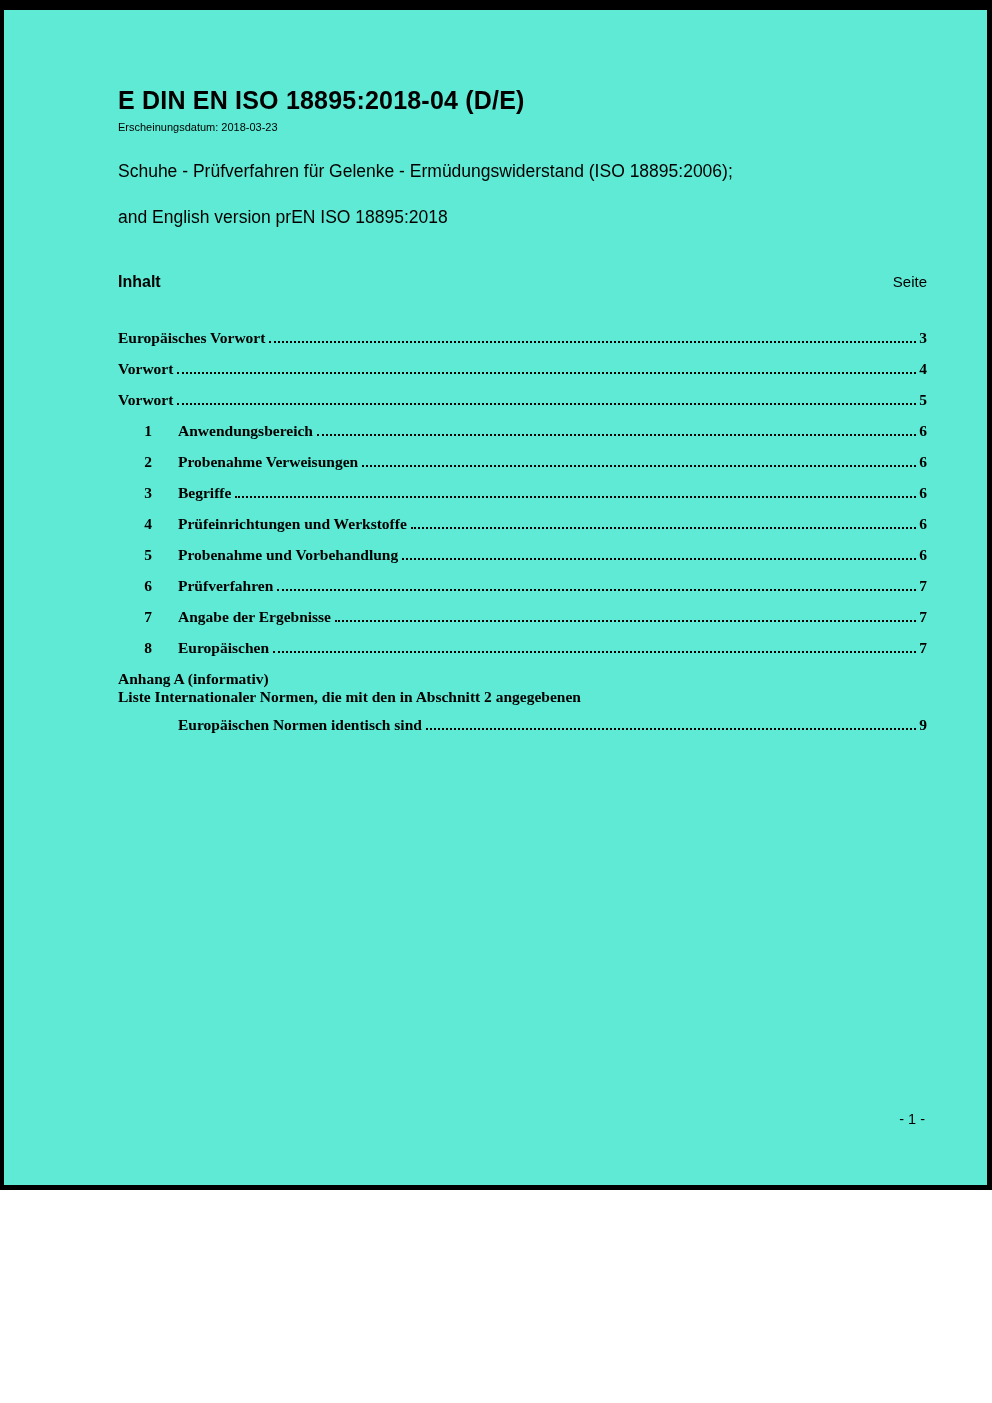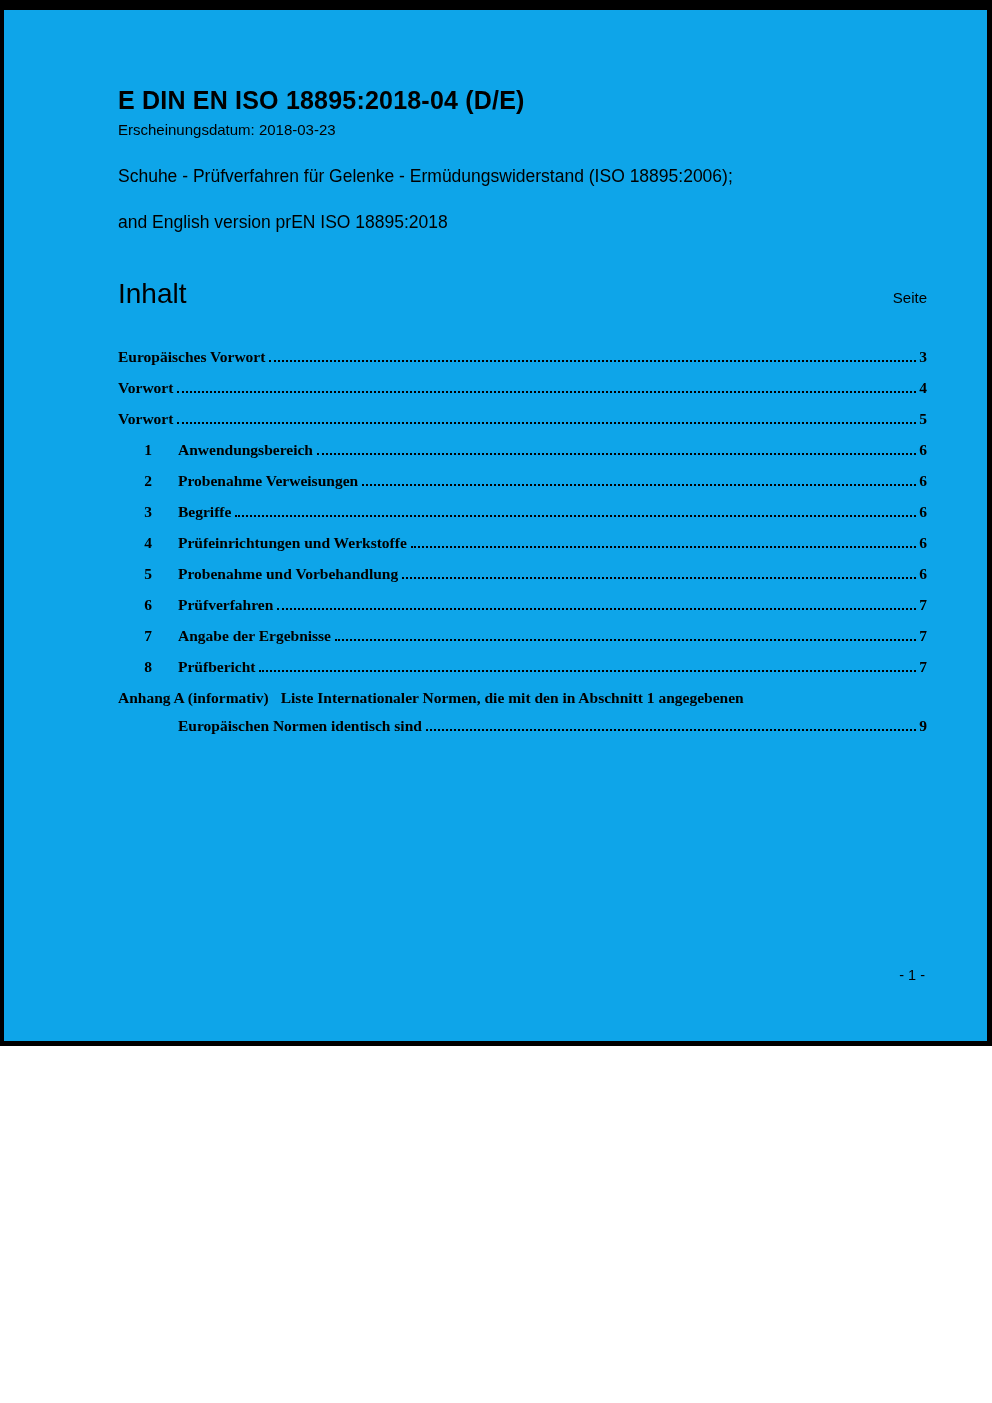--- a/index.html
+++ b/index.html
@@ -1,59 +1,59 @@
 <!DOCTYPE html>
 <html><head>
 <meta charset="utf-8">
 <style>
   html, body { margin: 0; padding: 0; background: #ffffff; }
   .page {
     position: relative;
     width: 992px;
-    height: 1046px;
+    height: 1190px;
     box-sizing: border-box;
-    background: #0ea5e9;
+    background: #5eead4;
     color: #000000;
     border-top: 10px solid #000;
     border-left: 4px solid #000;
     border-right: 5px solid #000;
     border-bottom: 5px solid #000;
     font-family: "Liberation Sans", sans-serif;
     overflow: hidden;
   }
   .content {
     box-sizing: border-box;
     padding: 76px 60px 0 114px;
   }
   .doc-title {
     font-size: 25px;
     font-weight: 700;
     margin: 0 0 6px 0;
     letter-spacing: 0.2px;
   }
   .pub-date {
-    font-size: 15px;
+    font-size: 11px;
     margin: 0 0 26px 0;
   }
   .subject-block {
     font-size: 17.5px;
     font-weight: 400;
     line-height: 1.4;
     margin: 0 0 21px 0;
   }
   .subject-block.english { margin-bottom: 44px; }
   .toc-header {
     display: flex;
     align-items: baseline;
     justify-content: space-between;
     margin: 0 0 38px 0;
   }
   .toc-heading {
-    font-size: 28px;
-    font-weight: 400;
+    font-size: 16px;
+    font-weight: 700;
     margin: 0;
   }
   .toc-page-col {
     font-size: 15px;
     font-weight: 400;
   }
   .toc-list {
     font-family: "Liberation Serif", serif;
     font-weight: 700;
     font-size: 15.5px;
@@ -75,20 +75,21 @@
     border-bottom: 2px dotted #000;
     margin: 0 3px 4px 4px;
     min-width: 20px;
   }
   .toc-page-num { flex-shrink: 0; }
   .toc-annex { margin-top: 2px; }
   .annex-line1 {
     display: flex;
     align-items: baseline;
     margin-bottom: 10px;
+    flex-direction: column;
   }
   .annex-label { margin-right: 12px; white-space: nowrap; }
   .page-footer {
     position: absolute;
     right: 62px;
     bottom: 58px;
     font-size: 14.5px;
     font-family: "Liberation Sans", sans-serif;
   }
 </style>
@@ -178,29 +179,29 @@
 
       <div class="toc-row">
         <span class="toc-num">7</span>
         <span class="toc-title">Angabe der Ergebnisse</span>
         <span class="leader"></span>
         <span class="toc-page-num">7</span>
       </div>
 
       <div class="toc-row">
         <span class="toc-num">8</span>
-        <span class="toc-title">Prüfbericht</span>
+        <span class="toc-title">Europäischen</span>
         <span class="leader"></span>
         <span class="toc-page-num">7</span>
       </div>
 
       <div class="toc-annex">
         <div class="annex-line1">
           <span class="annex-label">Anhang A (informativ)</span>
-          <span>Liste Internationaler Normen, die mit den in Abschnitt 1 angegebenen</span>
+          <span>Liste Internationaler Normen, die mit den in Abschnitt 2 angegebenen</span>
         </div>
         <div class="toc-row">
           <span class="toc-num"></span>
           <span class="toc-title">Europäischen Normen identisch sind</span>
           <span class="leader"></span>
           <span class="toc-page-num">9</span>
         </div>
       </div>
 
     </div>

